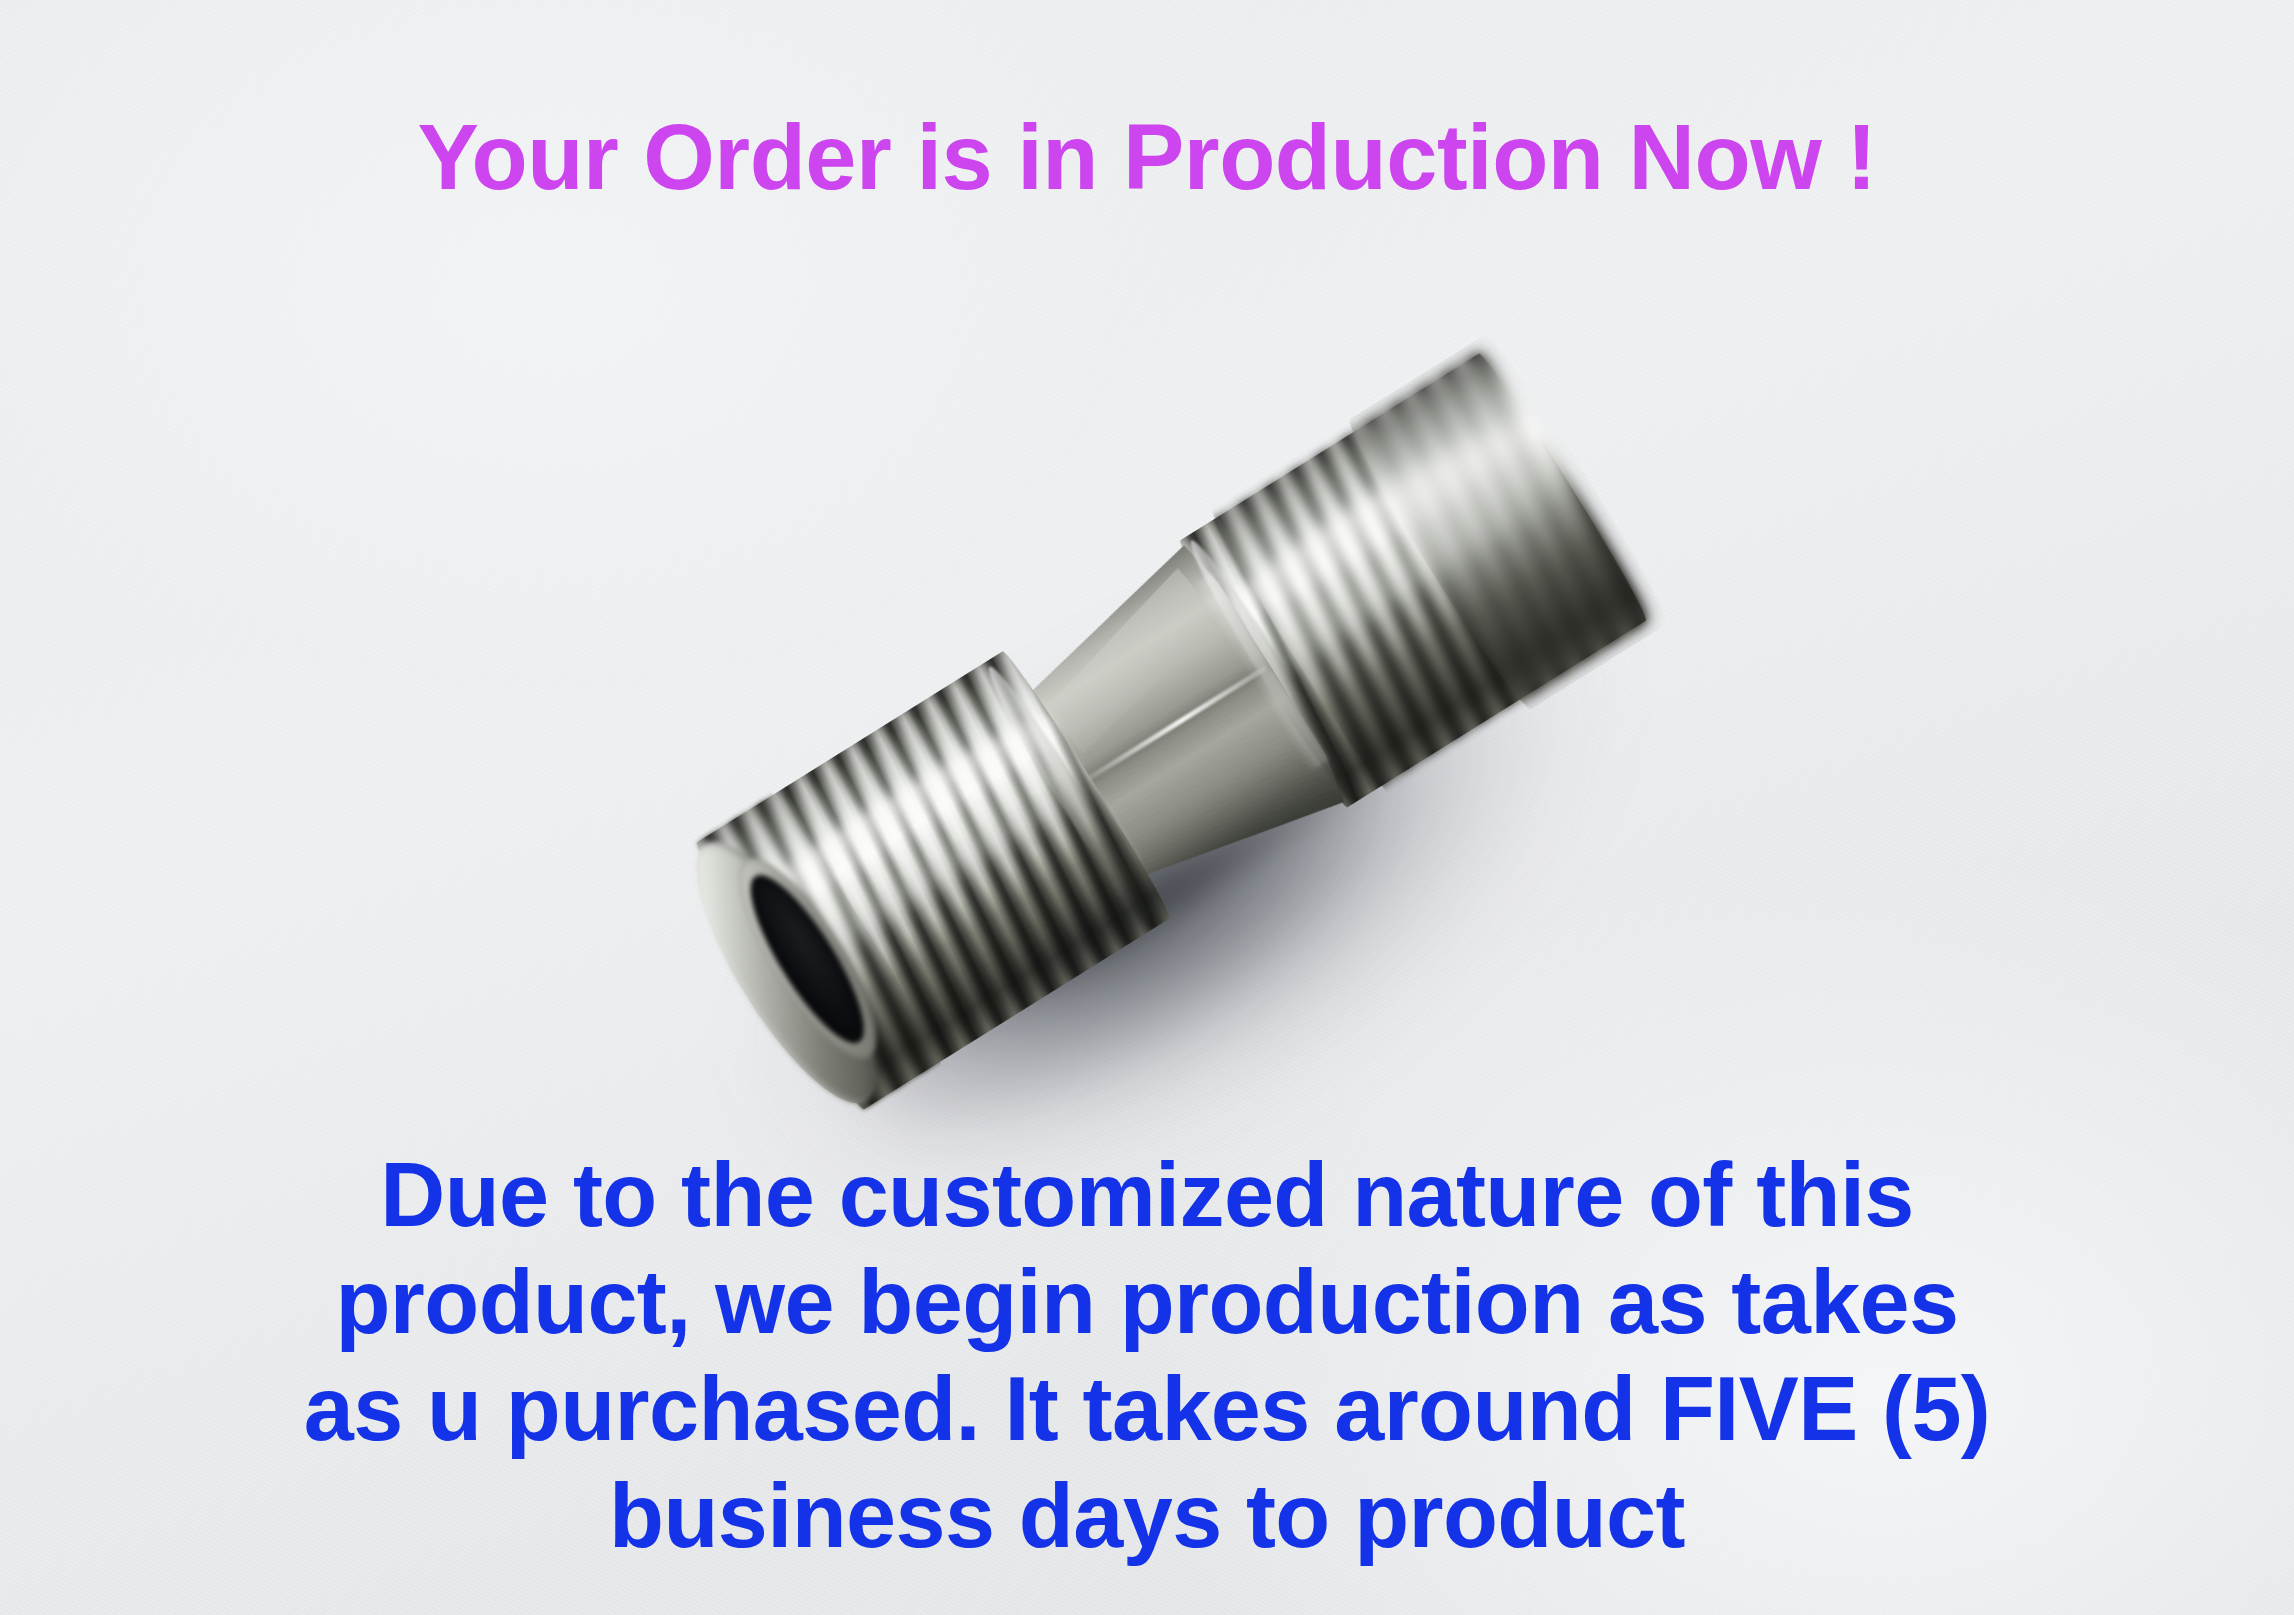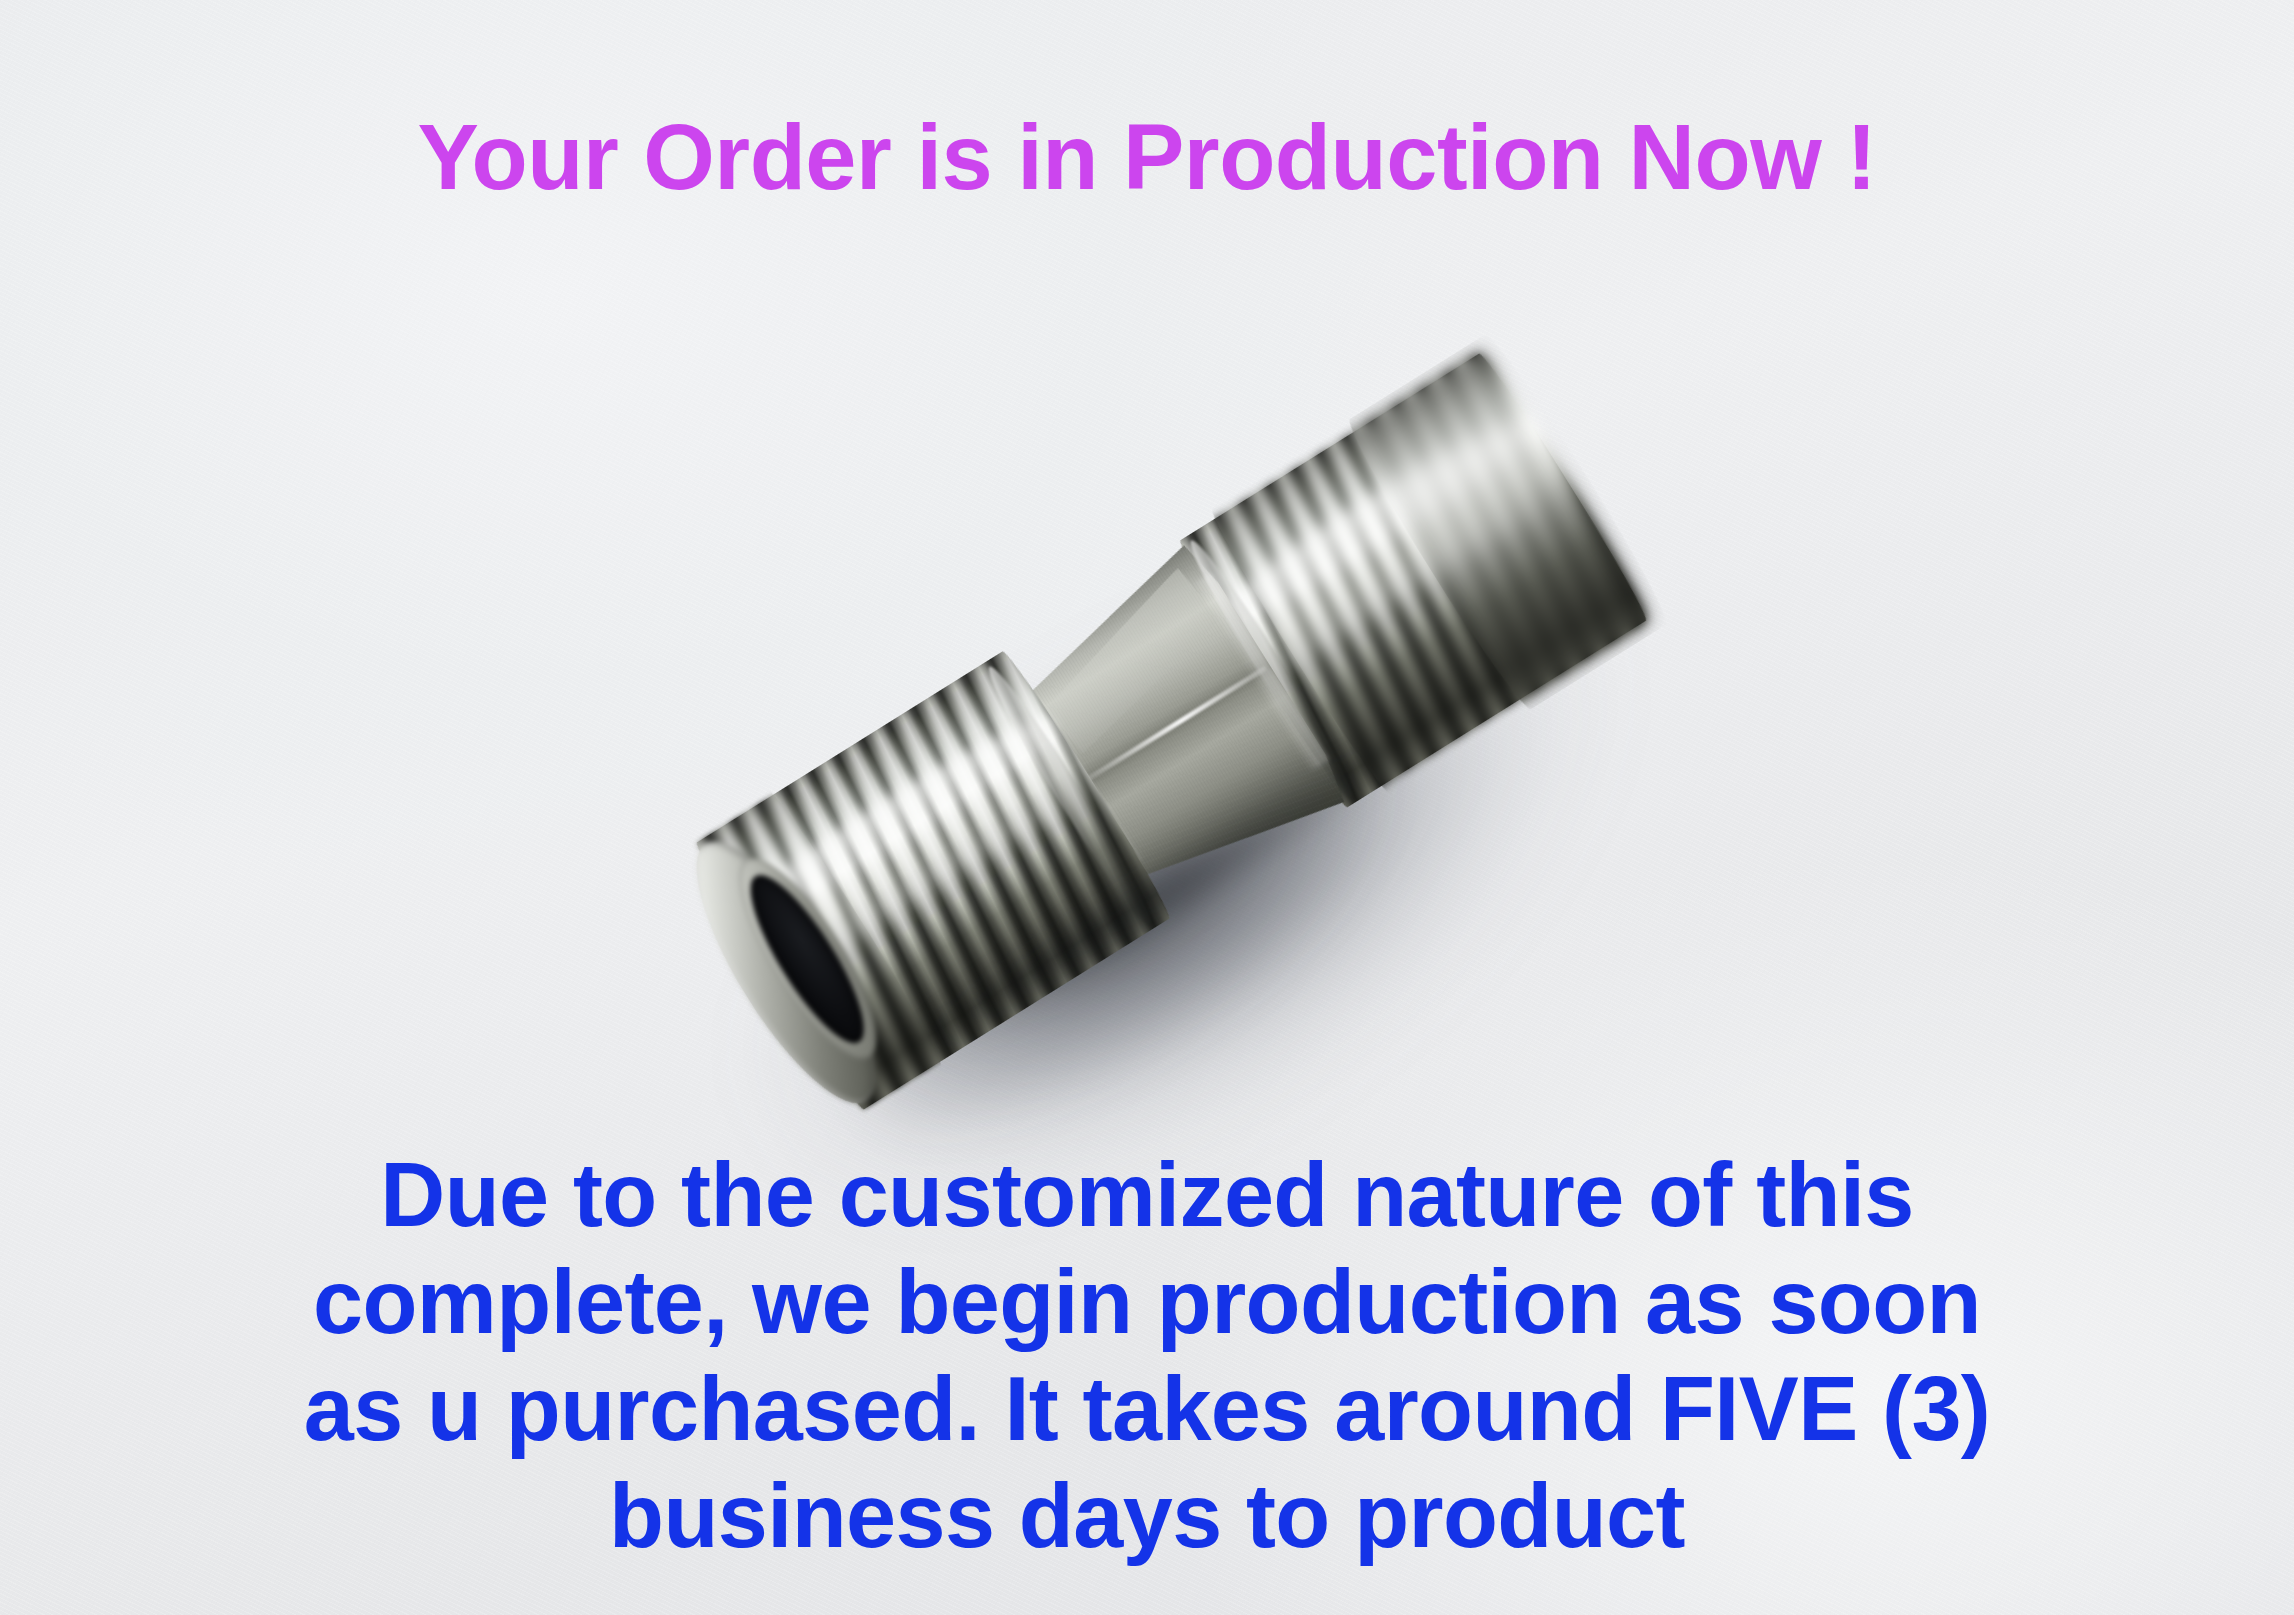--- a/index.html
+++ b/index.html
@@ -404,19 +404,19 @@
       <div class="contact"></div>
 
       <div class="defocus"></div>
       <div class="defocus-soft"></div>
       <div class="defocus-near"></div>
     </div>
   </div>
 
   <div class="body-copy">
     <span class="ln">Due to the customized nature of this</span>
-    <span class="ln">complete, we begin production as soon</span>
-    <span class="ln">as u purchased. It takes around FIVE (3)</span>
+    <span class="ln">product, we begin production as takes</span>
+    <span class="ln">as u purchased. It takes around FIVE (5)</span>
     <span class="ln">business days to product</span>
   </div>
 
 </div>
 
 
 </body></html>

